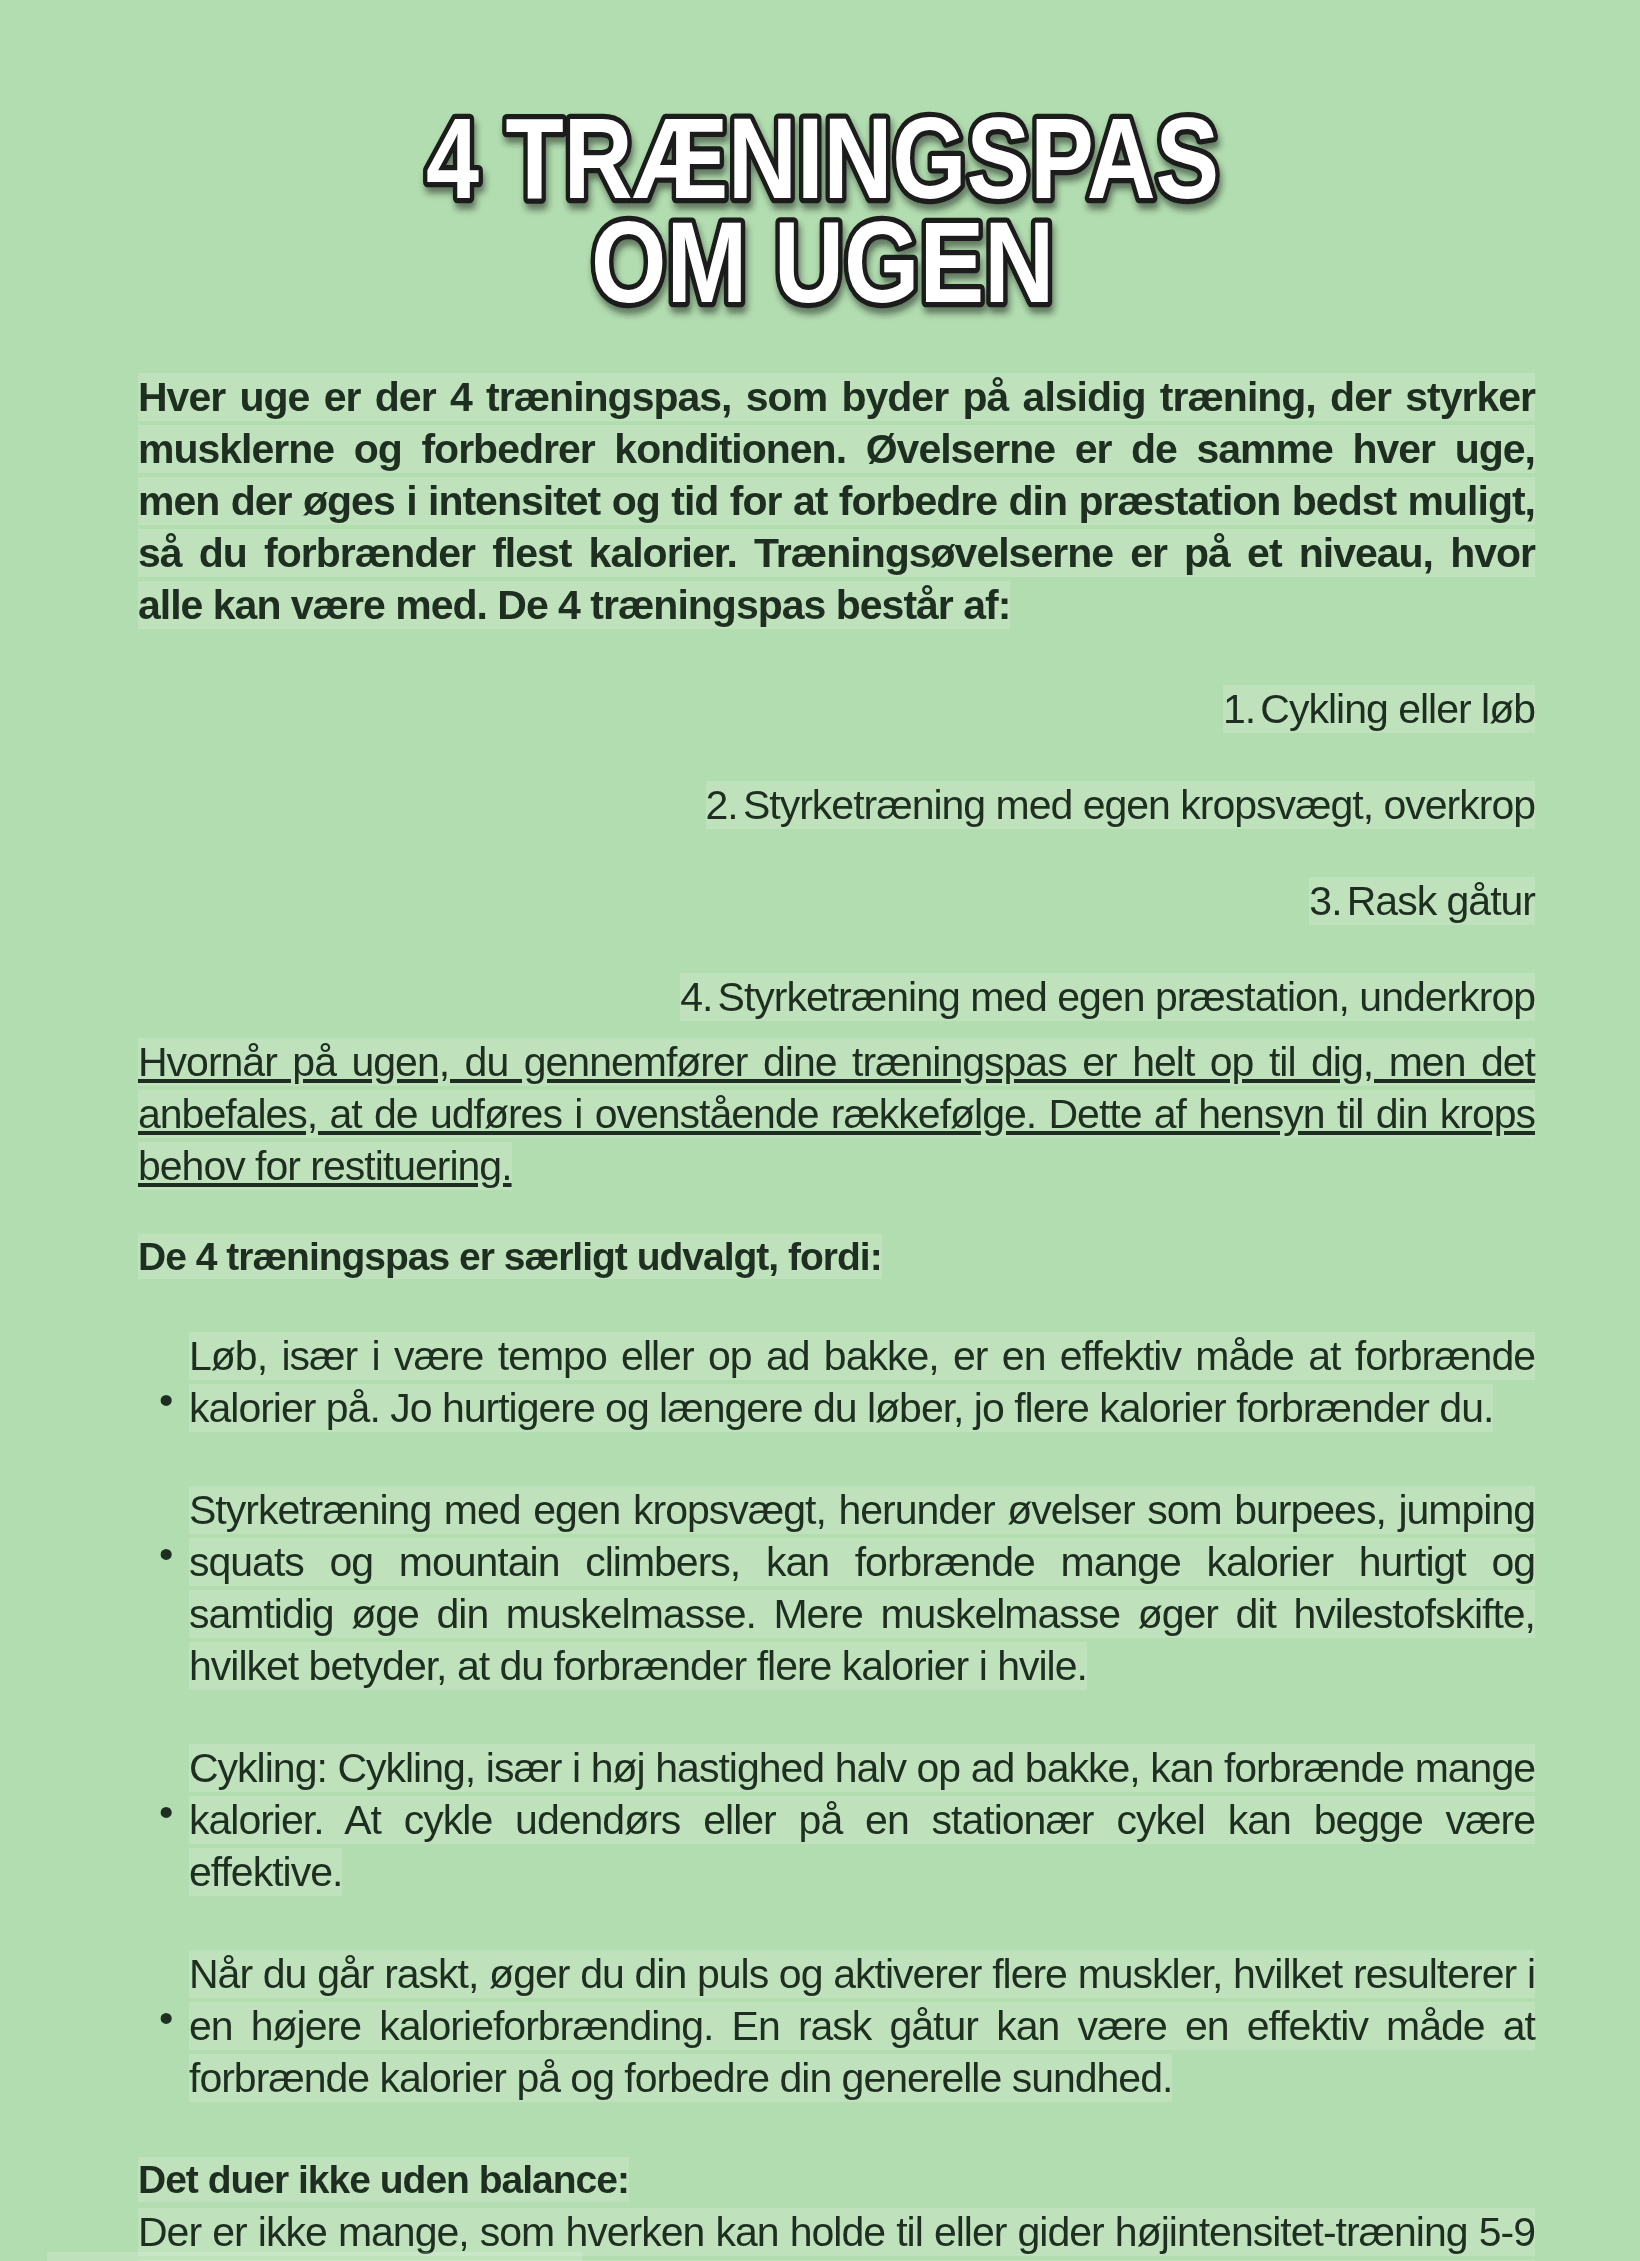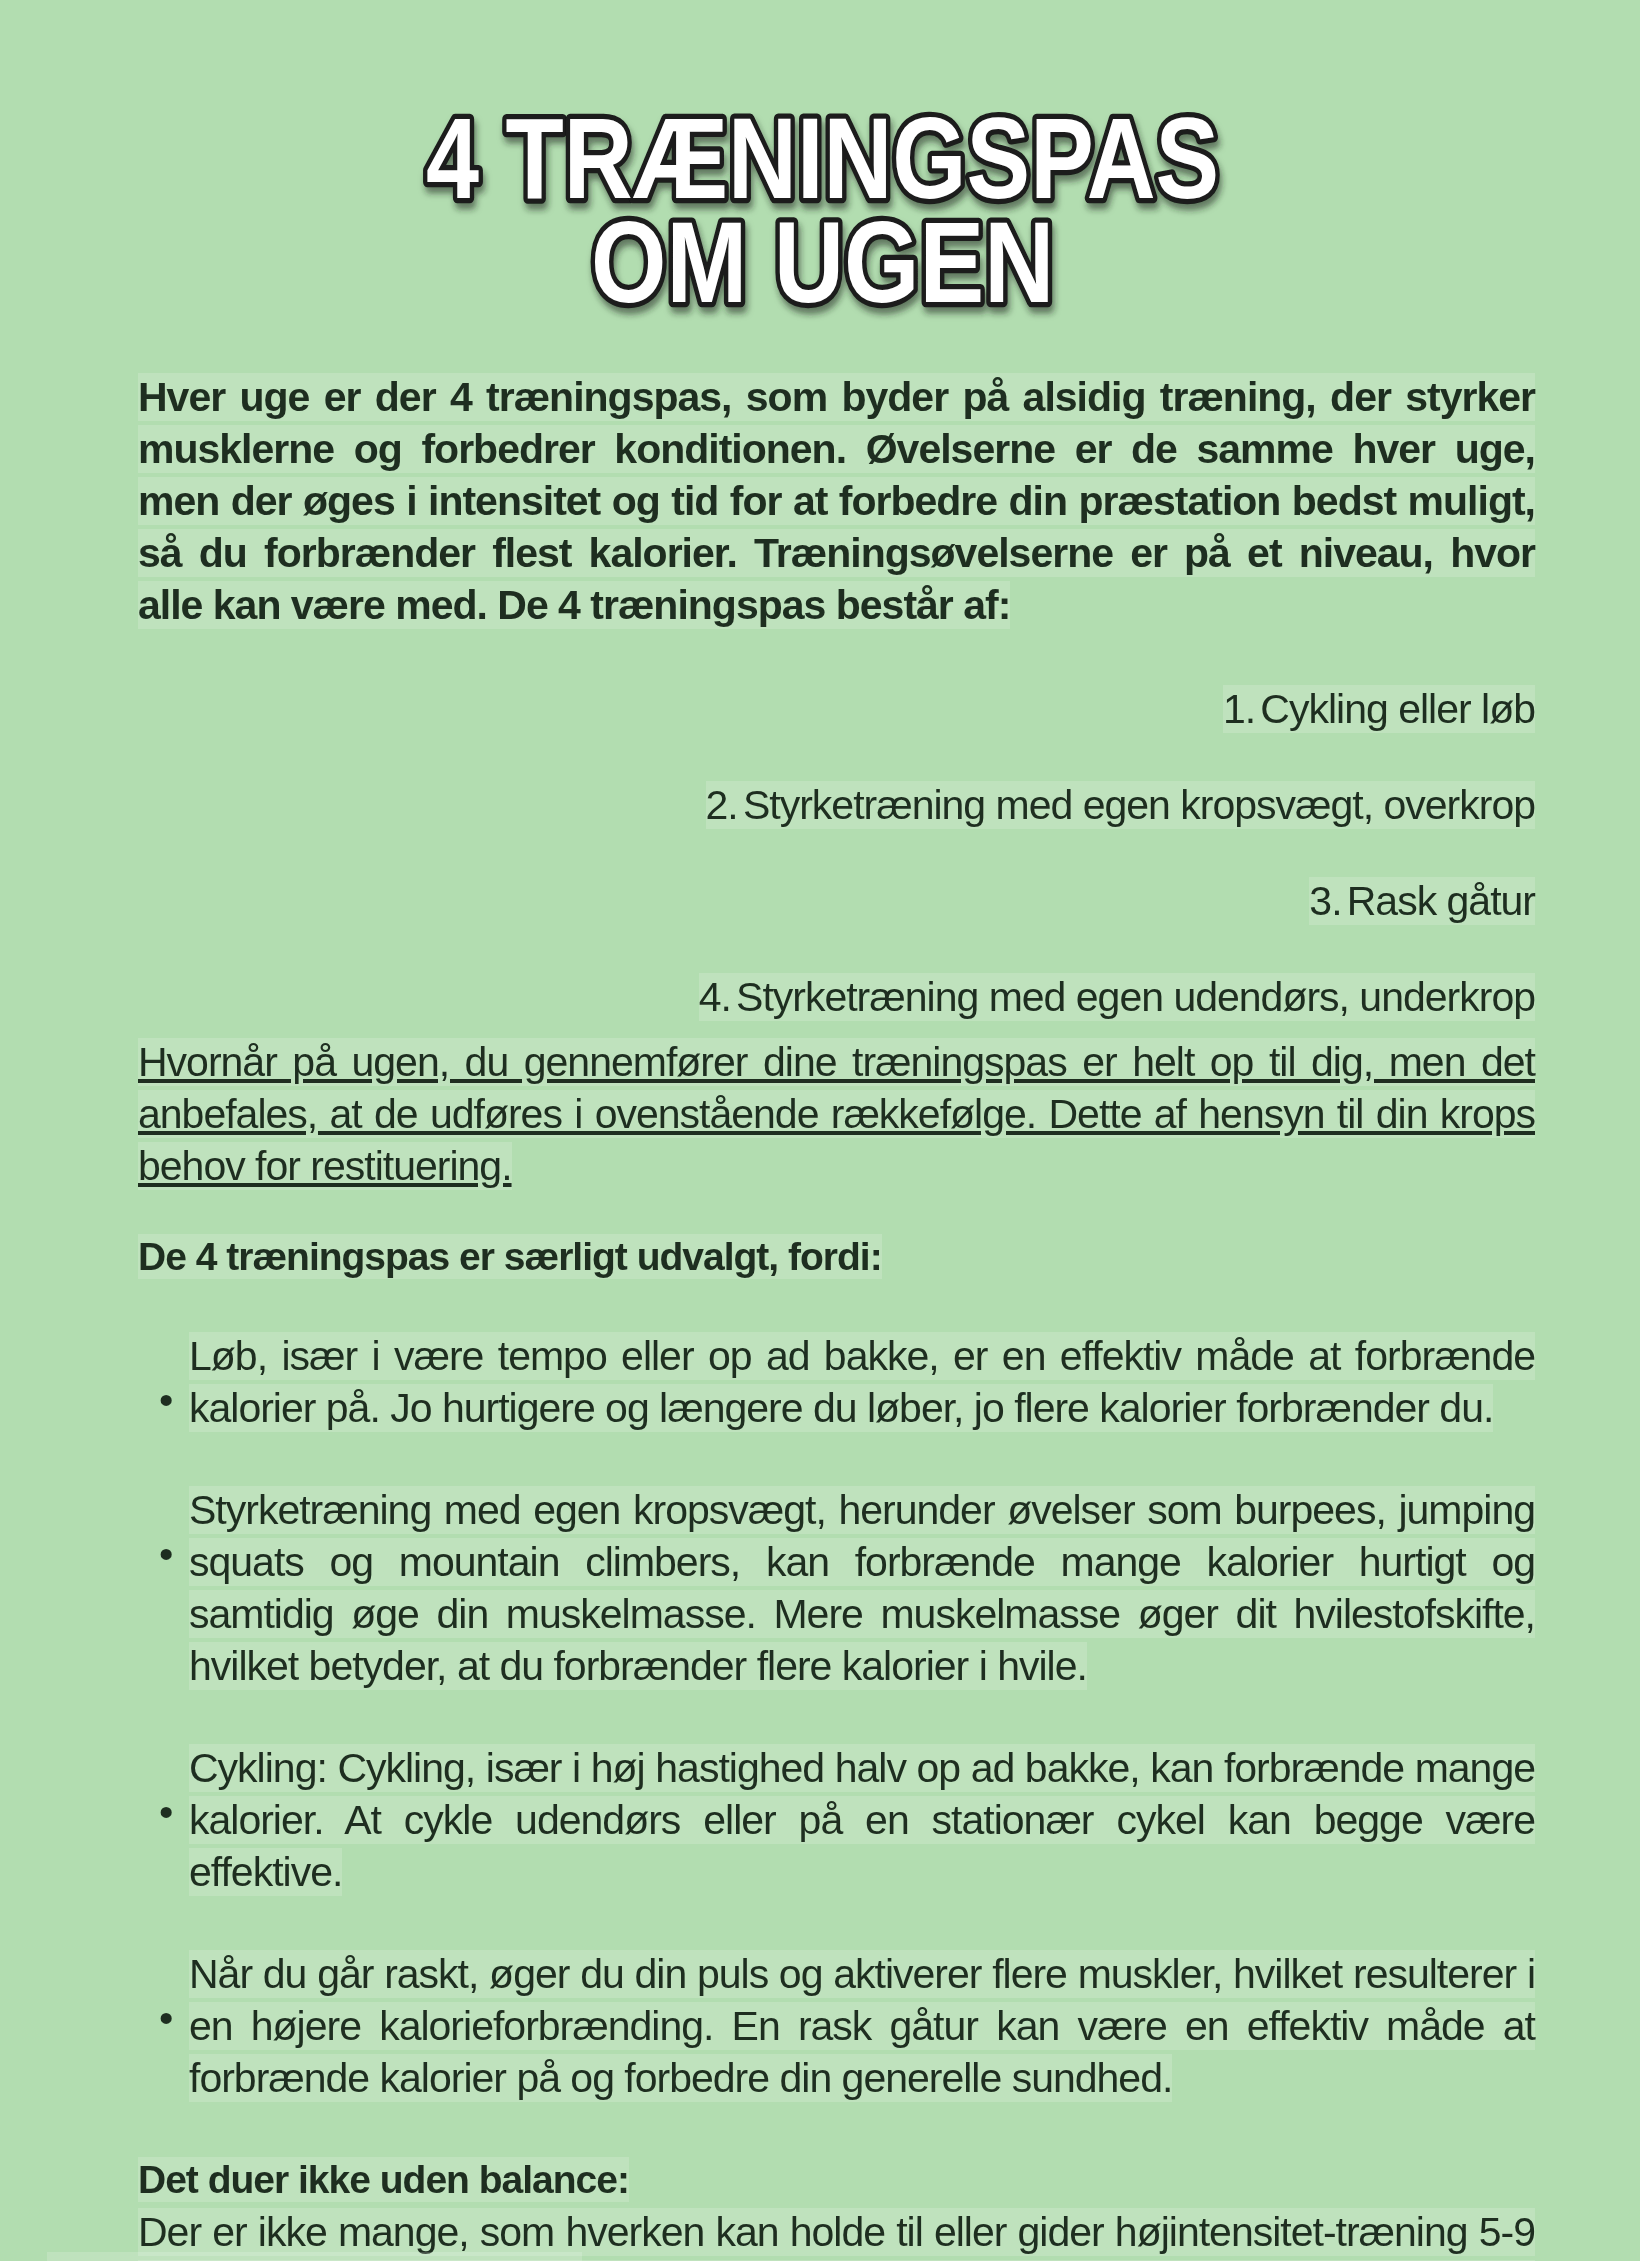--- a/index.html
+++ b/index.html
@@ -100,21 +100,21 @@
   </svg>
 
   <div class="content">
 
     <p class="intro"><span class="hl">Hver uge er der 4 træningspas, som byder på alsidig træning, der styrker musklerne og forbedrer konditionen. Øvelserne er de samme hver uge, men der øges i intensitet og tid for at forbedre din præstation bedst muligt, så du forbrænder flest kalorier. Træningsøvelserne er på et niveau, hvor alle kan være med. De 4 træningspas består af:</span></p>
 
     <ol class="num-list">
       <li><span class="hl"><span class="num">1.</span><span>Cykling eller løb</span></span></li>
       <li><span class="hl"><span class="num">2.</span><span>Styrketræning med egen kropsvægt, overkrop</span></span></li>
       <li><span class="hl"><span class="num">3.</span><span>Rask gåtur</span></span></li>
-      <li><span class="hl"><span class="num">4.</span><span>Styrketræning med egen udendørs, underkrop</span></span></li>
+      <li><span class="hl"><span class="num">4.</span><span>Styrketræning med egen præstation, underkrop</span></span></li>
     </ol>
 
     <p class="para"><span class="hl">Hvornår på ugen, du gennemfører dine træningspas er helt op til dig, men det anbefales, at de udføres i ovenstående rækkefølge. Dette af hensyn til din krops behov for restituering.</span></p>
 
     <h2 class="subhead"><span class="hl">De 4 træningspas er særligt udvalgt, fordi:</span></h2>
 
     <ul class="bullets">
       <li>
         <span class="bullet">•</span><span class="hl">Løb, især i være tempo eller op ad bakke, er en effektiv måde at forbrænde kalorier på. Jo hurtigere og længere du løber, jo flere kalorier forbrænder du.</span></li>
       <li>

